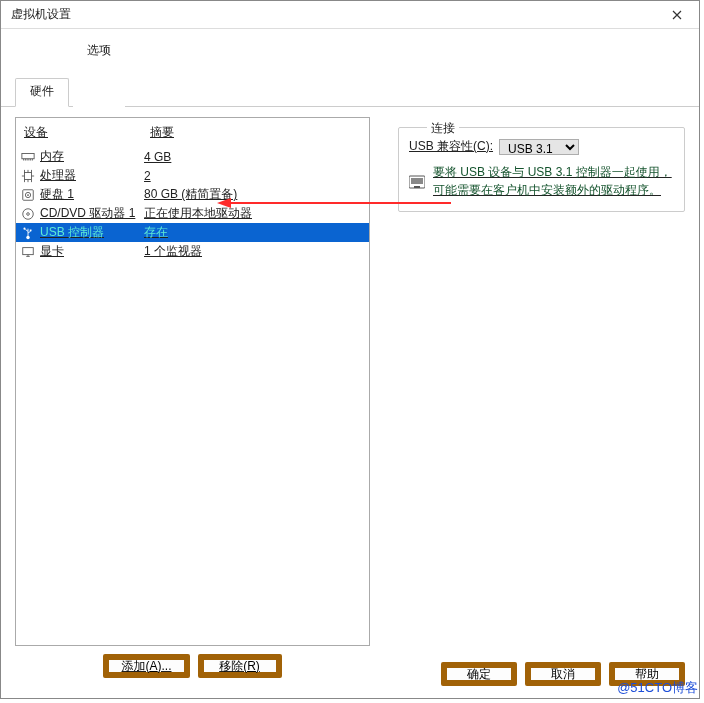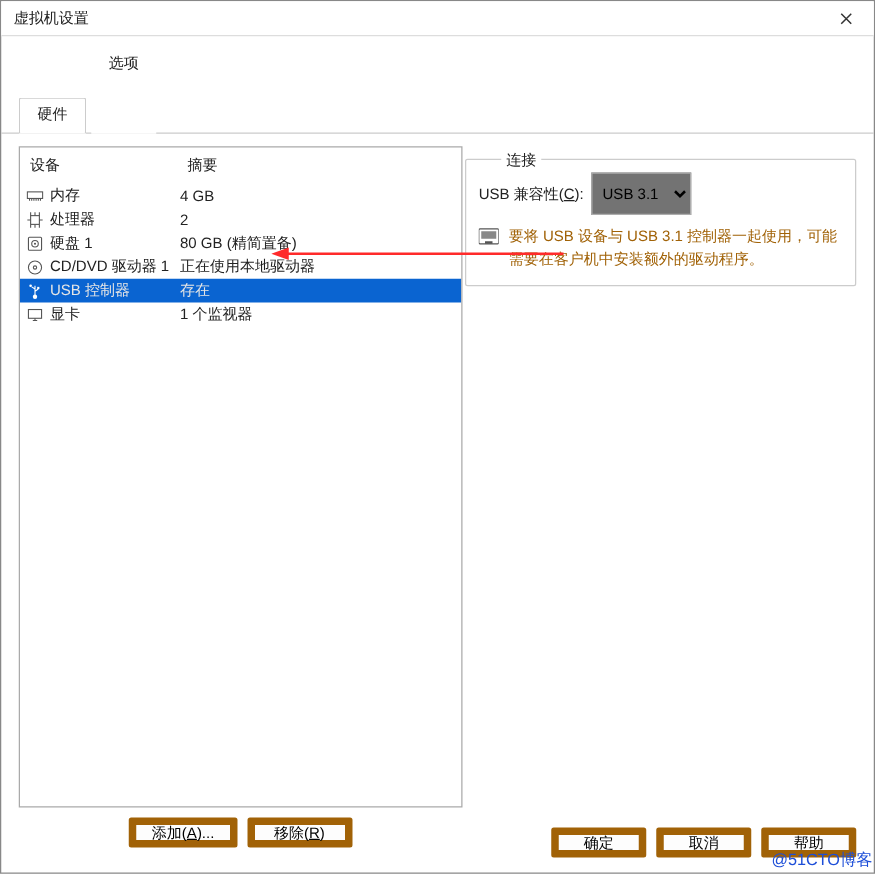--- a/index.html
+++ b/index.html
@@ -49,22 +49,23 @@
 }
 .tab.active {
   border: 1px solid #ccc;
   border-bottom: 1px solid #fff;
   border-radius: 2px 2px 0 0;
   margin-top: 40px;
 }
 .content {
   display: flex;
   padding: 10px 14px 14px 14px;
-  gap: 2px;
+  gap: 28px;
   height: 585px;
+  text-decoration: underline;
 }
 .left-panel {
   width: 355px;
   display: flex;
   flex-direction: column;
 }
 .device-list {
   flex: 1;
   border: 1px solid #aaa;
   overflow: hidden;
@@ -79,21 +80,21 @@
 .col-sum { flex: 1; }
 .list-row {
   display: flex;
   align-items: center;
   height: 19px;
   padding: 0 4px;
   white-space: nowrap;
 }
 .list-row.selected {
   background: #0a64d1;
-  color: #e5e5e5;
+  color: #5eead4;
 }
 .row-icon {
   width: 16px; height: 16px;
   display: inline-flex; align-items: center; justify-content: center;
   margin-right: 4px;
 }
 .row-icon svg { width: 14px; height: 14px; }
 .row-dev { width: 124px; display: flex; align-items: flex-end; }
 .row-sum { flex: 1; }
 .left-buttons {
@@ -135,31 +136,31 @@
 }
 .form-row {
   display: flex;
   align-items: center;
   gap: 6px;
   margin-bottom: 8px;
 }
 .form-row label { white-space: nowrap; }
 select.compat {
   border: 1px solid #adadad;
-  height: 34px;
+  height: 16px;
   font-size: 12px;
   padding: 1px 4px;
   min-width: 80px;
-  background: #737373;
+  background: #e5e5e5;
 }
 .info-row {
   display: flex;
-  align-items: flex-start;
+  align-items: center;
   gap: 8px;
-  color: #a16207;
+  color: #14532d;
   line-height: 1.5;
 }
 .info-icon {
   width: 16px; height: 16px; flex: 0 0 16px;
   margin-top: 1px;
 }
 .dialog-buttons {
   position: absolute;
   right: 14px;
   bottom: 12px;

